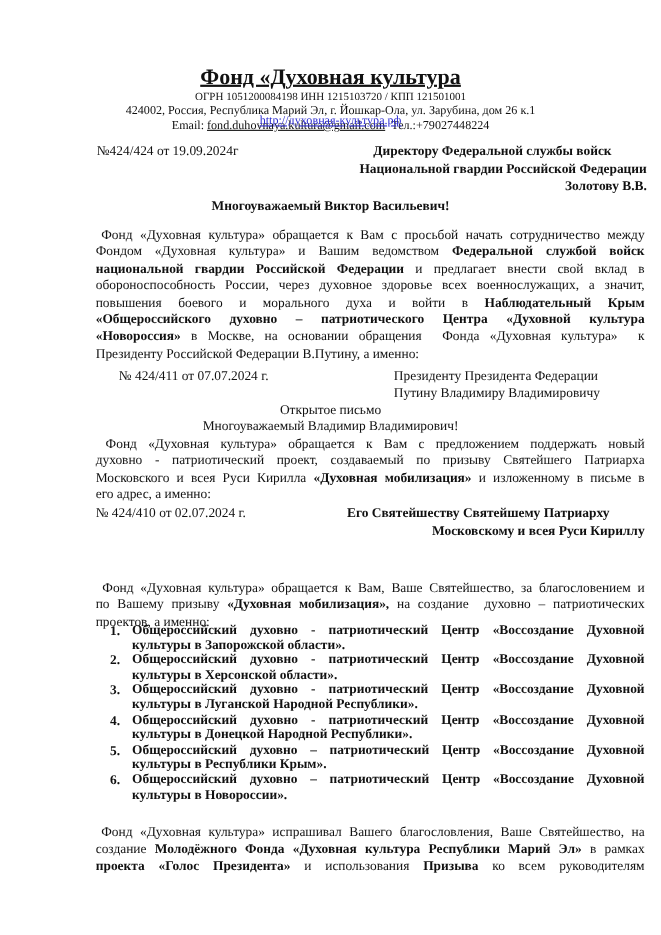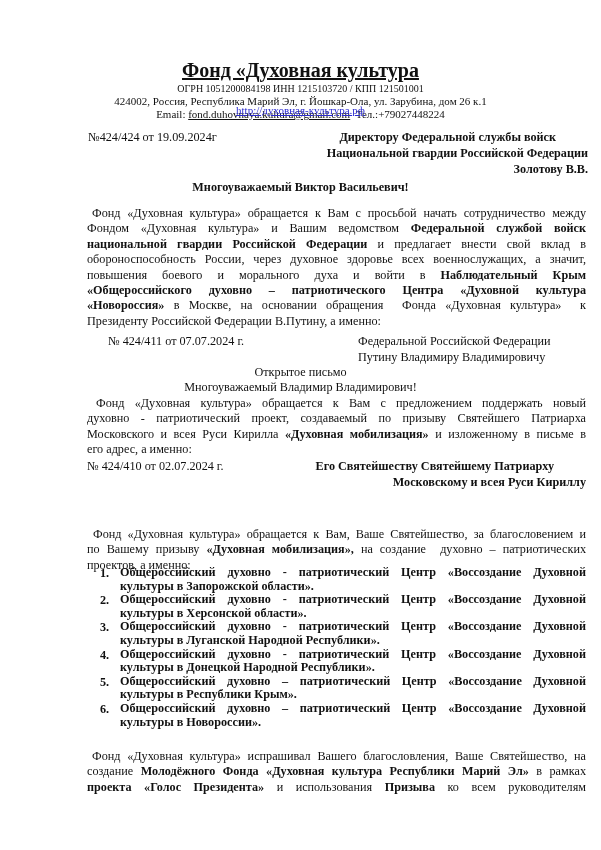--- a/index.html
+++ b/index.html
@@ -56,21 +56,21 @@
     <span class="line">Фондом «Духовная культура» и Вашим ведомством <b>Федеральной службой войск</b></span>
     <span class="line"><b>национальной гвардии Российской Федерации</b> и предлагает внести свой вклад в</span>
     <span class="line">обороноспособность России, через духовное здоровье всех военнослужащих, а значит,</span>
     <span class="line">повышения боевого и морального духа и войти в <b>Наблюдательный Крым</b></span>
     <span class="line b">«Общероссийского духовно – патриотического Центра «Духовной культура</span>
     <span class="line"><b>«Новороссия»</b> в Москве, на основании обращения&nbsp; Фонда «Духовная культура»&nbsp; к</span>
     <span class="line last">Президенту Российской Федерации В.Путину, а именно:</span>
   </div>
 
   <div class="abs" style="left:108px; top:334px;">№ 424/411 от 07.07.2024 г.</div>
-  <div class="abs" style="left:358px; top:334px;">Федеральной Российской Федерации</div>
+  <div class="abs" style="left:358px; top:334px;">Президенту Президента Федерации</div>
   <div class="abs" style="left:358px; top:350px;">Путину Владимиру Владимировичу</div>
   <div class="abs c" style="top:365px;">Открытое письмо</div>
   <div class="abs c" style="top:380px;">Многоуважаемый Владимир Владимирович!</div>
 
   <div class="para" style="top:396px;">
     <span class="line" style="padding-left:9px;"><span>Фонд «Духовная культура» обращается к Вам с предложением поддержать новый</span></span>
     <span class="line">духовно - патриотический проект, создаваемый  по призыву Святейшего Патриарха</span>
     <span class="line">Московского и всея Руси Кирилла <b>«Духовная мобилизация»</b> и изложенному в письме в</span>
     <span class="line last">его адрес, а именно:</span>
   </div>

